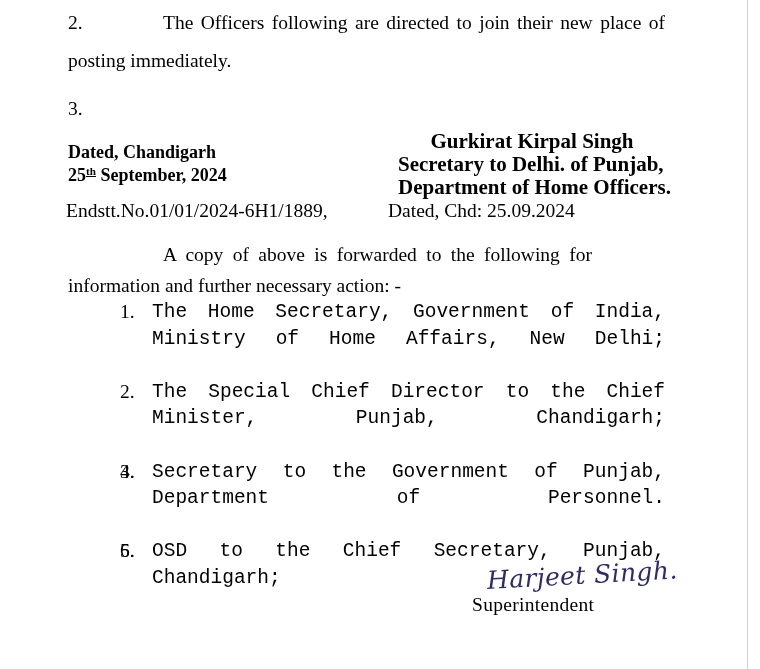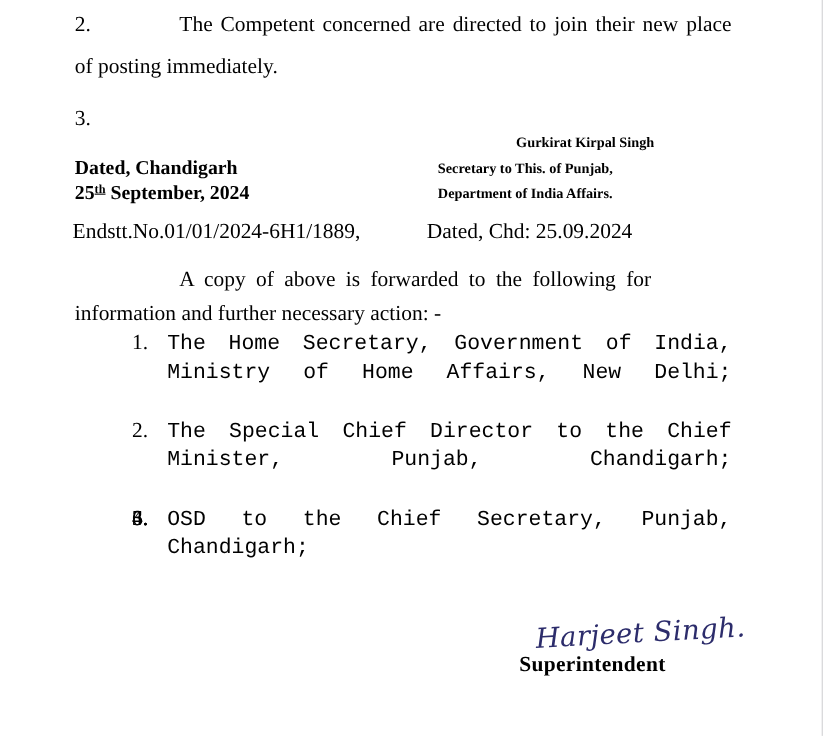--- a/index.html
+++ b/index.html
@@ -75,22 +75,22 @@
     left: 68px;
     top: 23px;
     font-size: 18px;
     font-weight: bold;
     line-height: 23px;
     white-space: nowrap;
   }
   .sig-right {
     position: absolute;
     left: 398px;
-    top: 0px;
-    font-size: 13px;
+    top: 12px;
+    font-size: 21px;
     font-weight: bold;
     line-height: 23px;
     white-space: nowrap;
   }
   .sig-name {
     display: block;
     text-align: center;
     width: 268px;
   }
   sup {
@@ -190,54 +190,54 @@
     color: #2c2c6b;
     transform: rotate(-3.2deg);
     transform-origin: left center;
     white-space: nowrap;
   }
   .super-label {
     position: absolute;
     left: 472px;
     top: 28px;
     font-size: 19.5px;
-    font-weight: bold;
+    font-weight: normal;
     letter-spacing: 0.3px;
     white-space: nowrap;
   }
 </style>
 </head>
 <body>
 
 <div class="page">
 
   <div class="page-edge-line"></div>
 
   <div class="doc-body">
 
     <div class="para para-2">
       <span class="para-num">2.</span>
-      <span class="para-text">The Competent concerned are directed to join their new place of posting immediately.</span>
+      <span class="para-text">The Officers following are directed to join their new place of posting immediately.</span>
     </div>
 
     <div class="para para-3">
       <span class="para-num">3.</span>
     </div>
 
   </div>
 
   <div class="sig-block">
     <div class="sig-left">
       <span>Dated, Chandigarh</span><br>
       <span><span>25</span><sup>th</sup><span> September, 2024</span></span>
     </div>
     <div class="sig-right">
       <span class="sig-name">Gurkirat Kirpal Singh</span>
-      <span>Secretary to This. of Punjab,</span><br>
-      <span>Department of India Affairs.</span>
+      <span>Secretary to Delhi. of Punjab,</span><br>
+      <span>Department of Home Officers.</span>
     </div>
   </div>
 
   <div class="endst-row">
     <span class="endst-no">Endstt.No.01/01/2024-6H1/1889,</span>
     <span class="endst-date">Dated, Chd: 25.09.2024</span>
   </div>
 
   <div class="forward-para">
     <span>A copy of above is forwarded to the following for information and further necessary action: -</span>
@@ -250,20 +250,21 @@
     </li>
     <li class="recipient-item">
       <span class="recipient-num">2.</span>
       <span class="recipient-text">The Special Chief Director to the Chief Minister, Punjab, Chandigarh;</span>
     </li>
     <li class="recipient-item">
       <span class="recipient-num">3.</span>
     </li>
     <li class="recipient-item">
       <span class="recipient-num">4.</span>
+      <span class="recipient-text">Secretary to the Government of Punjab, Department of Personnel.</span>
     </li>
     <li class="recipient-item">
       <span class="recipient-num">5.</span>
     </li>
     <li class="recipient-item">
       <span class="recipient-num">6.</span>
       <span class="recipient-text">OSD to the Chief Secretary, Punjab, Chandigarh;</span>
     </li>
 
   </ol>

